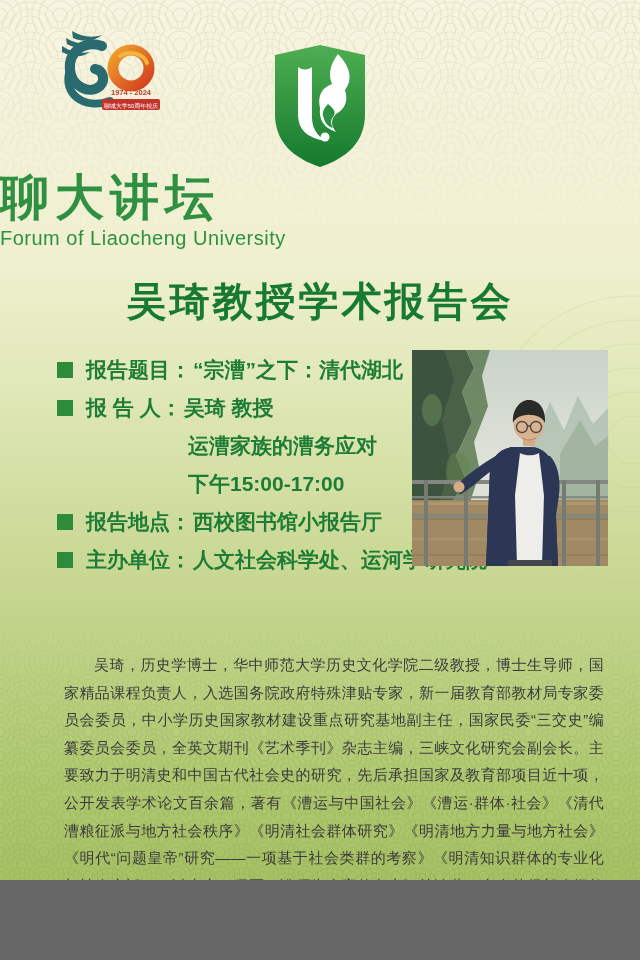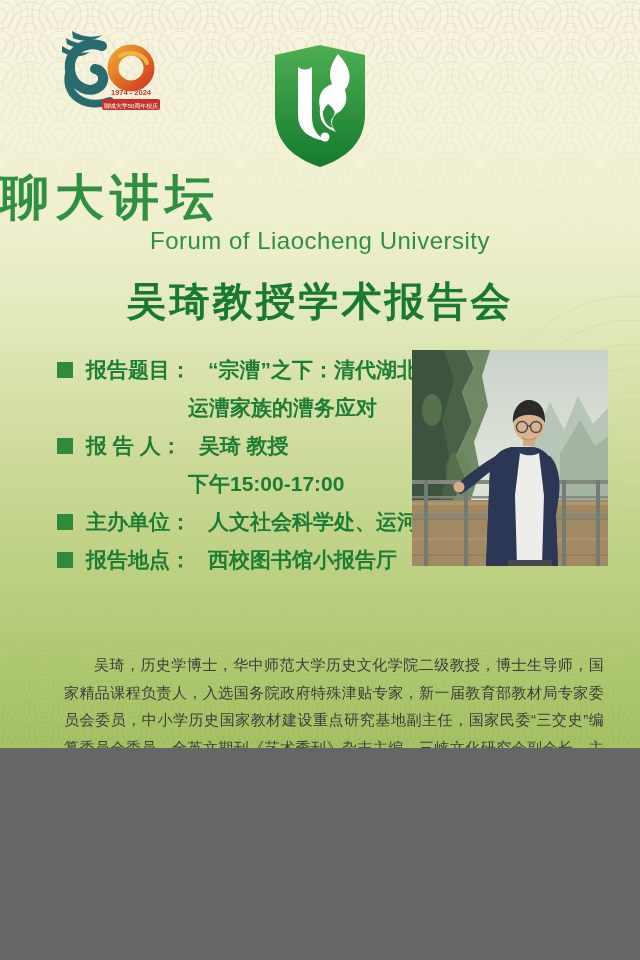--- a/index.html
+++ b/index.html
@@ -1,45 +1,45 @@
 <!DOCTYPE html>
 <html><head>
 <meta charset="utf-8">
 <style>
   html,body{margin:0;padding:0;}
   body{font-family:"Liberation Sans","DejaVu Sans",sans-serif;background:#666;}
   .poster{
-    position:relative;width:640px;height:748px;margin:0 auto;overflow:hidden;
+    position:relative;width:640px;height:880px;margin:0 auto;overflow:hidden;
     background:linear-gradient(180deg,
       #f8f4e2 0%, #f5f2da 15%, #eff0cf 30%, #dfe7b6 45%,
       #cedb9b 60%, #bdd184 75%, #aec86f 90%, #a6c164 100%);
   }
   .layer{position:absolute;left:0;top:0;}
   
   .logo50{position:absolute;left:42px;top:30px;width:122px;height:88px;}
   
   .shield{position:absolute;left:268px;top:42px;width:104px;height:128px;}
   
   .forum-zh{
     position:absolute;left:0;top:170px;width:640px;text-align:left;
     font-size:49px;font-weight:800;color:#2e9040;letter-spacing:6px;line-height:54px;
   }
   .forum-en{
-    position:absolute;left:0;top:227px;width:640px;text-align:center;
-    font-size:24px;font-weight:500;color:#2e9040;letter-spacing:0.5px;
+    position:absolute;left:0;top:227px;width:640px;
+    font-size:20px;font-weight:500;color:#2e9040;letter-spacing:0.5px;
   }
   .main-title{
     position:absolute;left:0;top:274px;width:640px;text-align:center;
     font-size:40px;font-weight:700;color:#177a30;letter-spacing:3px;
   }
   
   .info{position:absolute;left:57px;top:351px;width:370px;}
   .irow{display:flex;align-items:center;height:38px;font-size:21px;font-weight:600;color:#1e7d35;white-space:nowrap;}
   .sq{flex:none;display:inline-block;width:16px;height:16px;background:#2e8b3c;margin-right:13px;}
-  .irow .lbl{margin-right:17px;}
+  .irow .lbl{margin-right:2px;}
   .irow.cont{padding-left:131px;}
   
   .photo{position:absolute;left:412px;top:350px;width:196px;height:216px;overflow:hidden;}
   .photo svg{display:block;}
   
   .bio-heading{position:absolute;left:56px;top:620px;font-size:20px;font-weight:700;color:#262626;}
   .bio-text{
     position:absolute;left:64px;top:651px;width:540px;
     font-size:15px;line-height:27.6px;color:#3b3b3b;text-align:justify;text-indent:2em;
     letter-spacing:0.2px;
@@ -170,40 +170,40 @@
   <div class="forum-en">Forum of Liaocheng University</div>
 
   <div class="main-title">吴琦教授学术报告会</div>
 
   <div class="info">
     <div class="irow">
       <span class="sq"></span>
       <span class="lbl">报告题目：</span>
       <span class="val">“宗漕”之下：清代湖北</span>
     </div>
+    <div class="irow">
+      <span class="sq"></span>
+      <span class="lbl">报 告 人：</span>
+      <span class="val">吴琦 教授</span>
+    </div>
     <div class="irow cont">
       <span class="val">运漕家族的漕务应对</span>
     </div>
-    <div class="irow">
-      <span class="sq"></span>
-      <span class="lbl">报 告 人：</span>
-      <span class="val">吴琦 教授</span>
-    </div>
     <div class="irow cont">
       <span class="val">下午15:00-17:00</span>
     </div>
     <div class="irow">
       <span class="sq"></span>
+      <span class="lbl">报告地点：</span>
+      <span class="val">西校图书馆小报告厅</span>
+    </div>
+    <div class="irow">
+      <span class="sq"></span>
       <span class="lbl">主办单位：</span>
       <span class="val">人文社会科学处、运河学研究院</span>
-    </div>
-    <div class="irow">
-      <span class="sq"></span>
-      <span class="lbl">报告地点：</span>
-      <span class="val">西校图书馆小报告厅</span>
     </div>
   </div>
 
   <div class="photo">
     <svg viewBox="0 0 196 216" width="196" height="216">
       <defs>
         <linearGradient id="sky" x1="0" y1="0" x2="0" y2="1">
           <stop offset="0" stop-color="#c9d2c9"></stop>
             <stop offset="0.55" stop-color="#e0e4da"></stop>
             <stop offset="1" stop-color="#d2d8cd"></stop>

